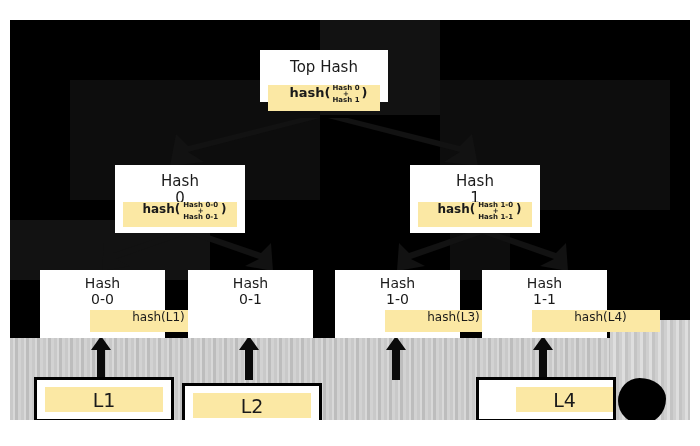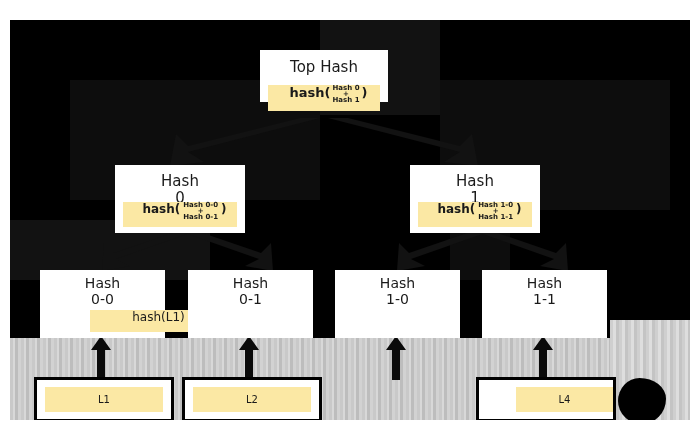--- a/index.html
+++ b/index.html
@@ -139,31 +139,31 @@
     height: 45px;
     background: #ffffff;
     border: 3px solid #000000;
     box-sizing: border-box;
     display: flex;
     align-items: center;
     justify-content: center;
     z-index: 6;
   }
   #data-l1 { left: 24px; }
-  #data-l2 { left: 172px; }
+  #data-l2 { left: 172px; margin-top: 6px; }
   #data-l3 { left: 319px; }
   #data-l4 { left: 466px; padding-left: 37px; }
   .datablock .inner {
     background: #fbe8a4;
     width: 118px;
     height: 25px;
     display: flex;
     align-items: center;
     justify-content: center;
-    font-size: 10px;
+    font-size: 19px;
     color: #1a1a1a;
   }
 
   
   .arrow { position: absolute; z-index: 4; pointer-events: none; }
   .arrow svg { display: block; }
 </style>
 </head>
 <body>
 
@@ -278,24 +278,26 @@
 0-0</div>
     <div class="hashbar">hash(L1)</div>
   </div>
   <div class="node node-l2" id="node-h01">
     <div class="title">Hash
 0-1</div>
   </div>
   <div class="node node-l2" id="node-h10">
     <div class="title">Hash
 1-0</div>
+    <div class="hashbar">hash(L3)</div>
   </div>
   <div class="node node-l2" id="node-h11">
     <div class="title">Hash
 1-1</div>
+    <div class="hashbar">hash(L4)</div>
   </div>
 
   <div class="datablock" id="data-l1">
     <div class="inner">L1</div>
   </div>
   <div class="datablock" id="data-l2">
     <div class="inner">L2</div>
   </div>
   <div class="datablock" id="data-l4">
     <div class="inner">L4</div>

